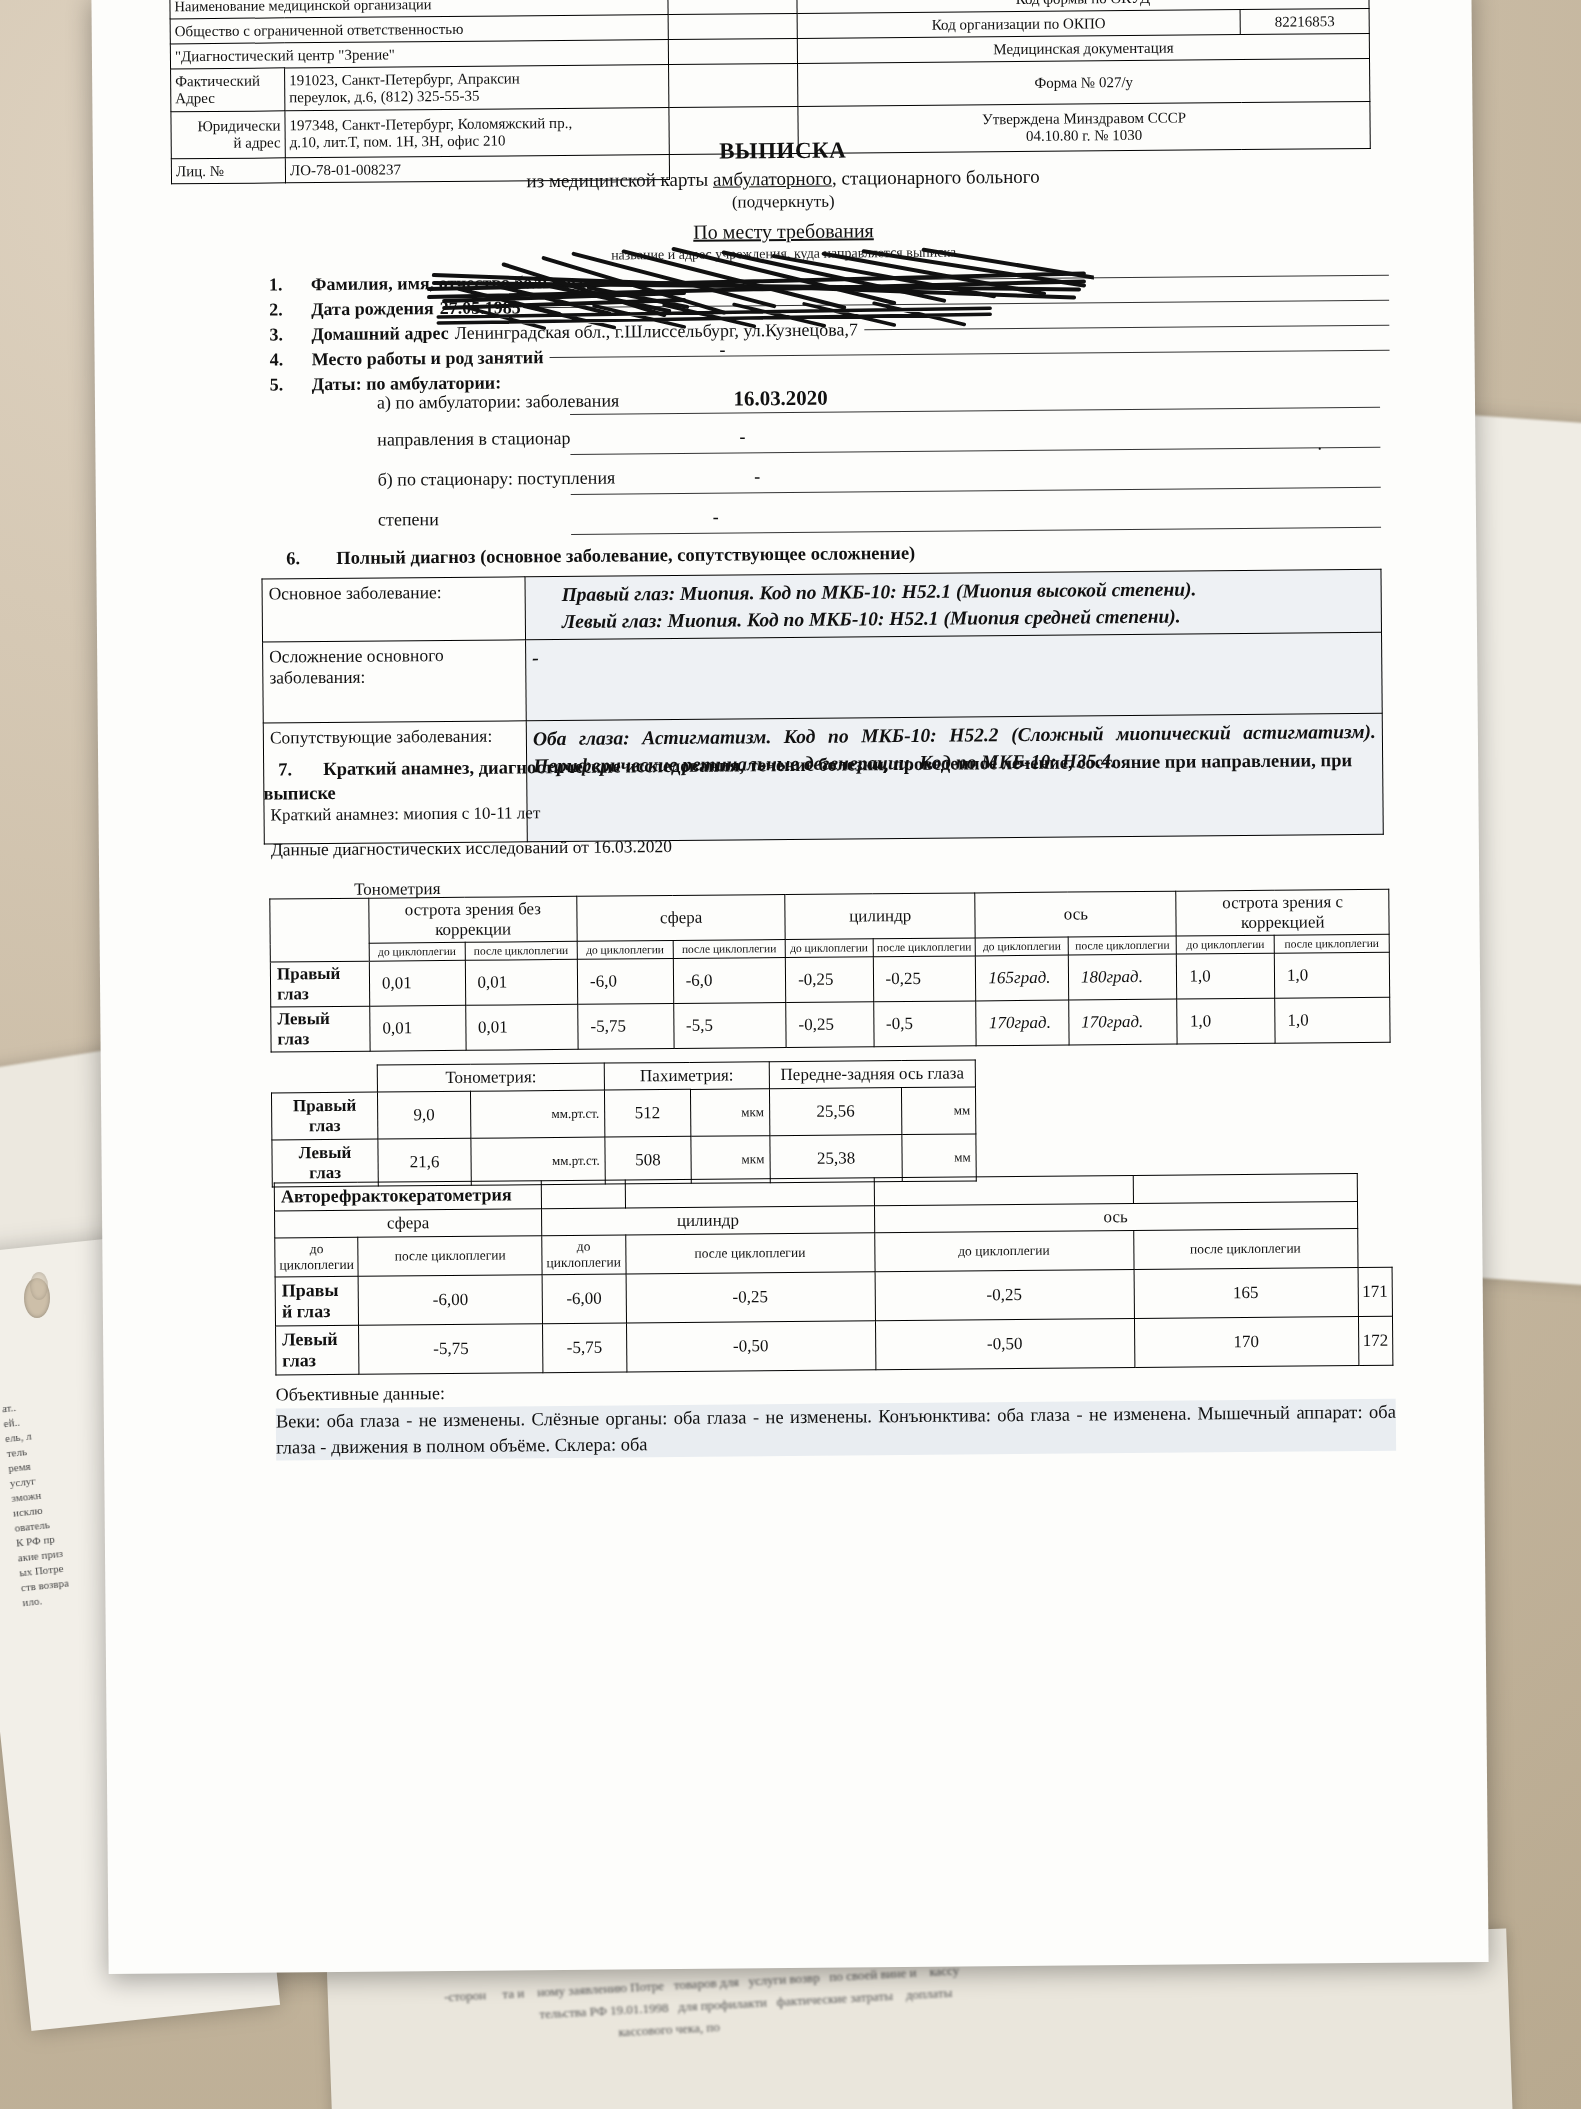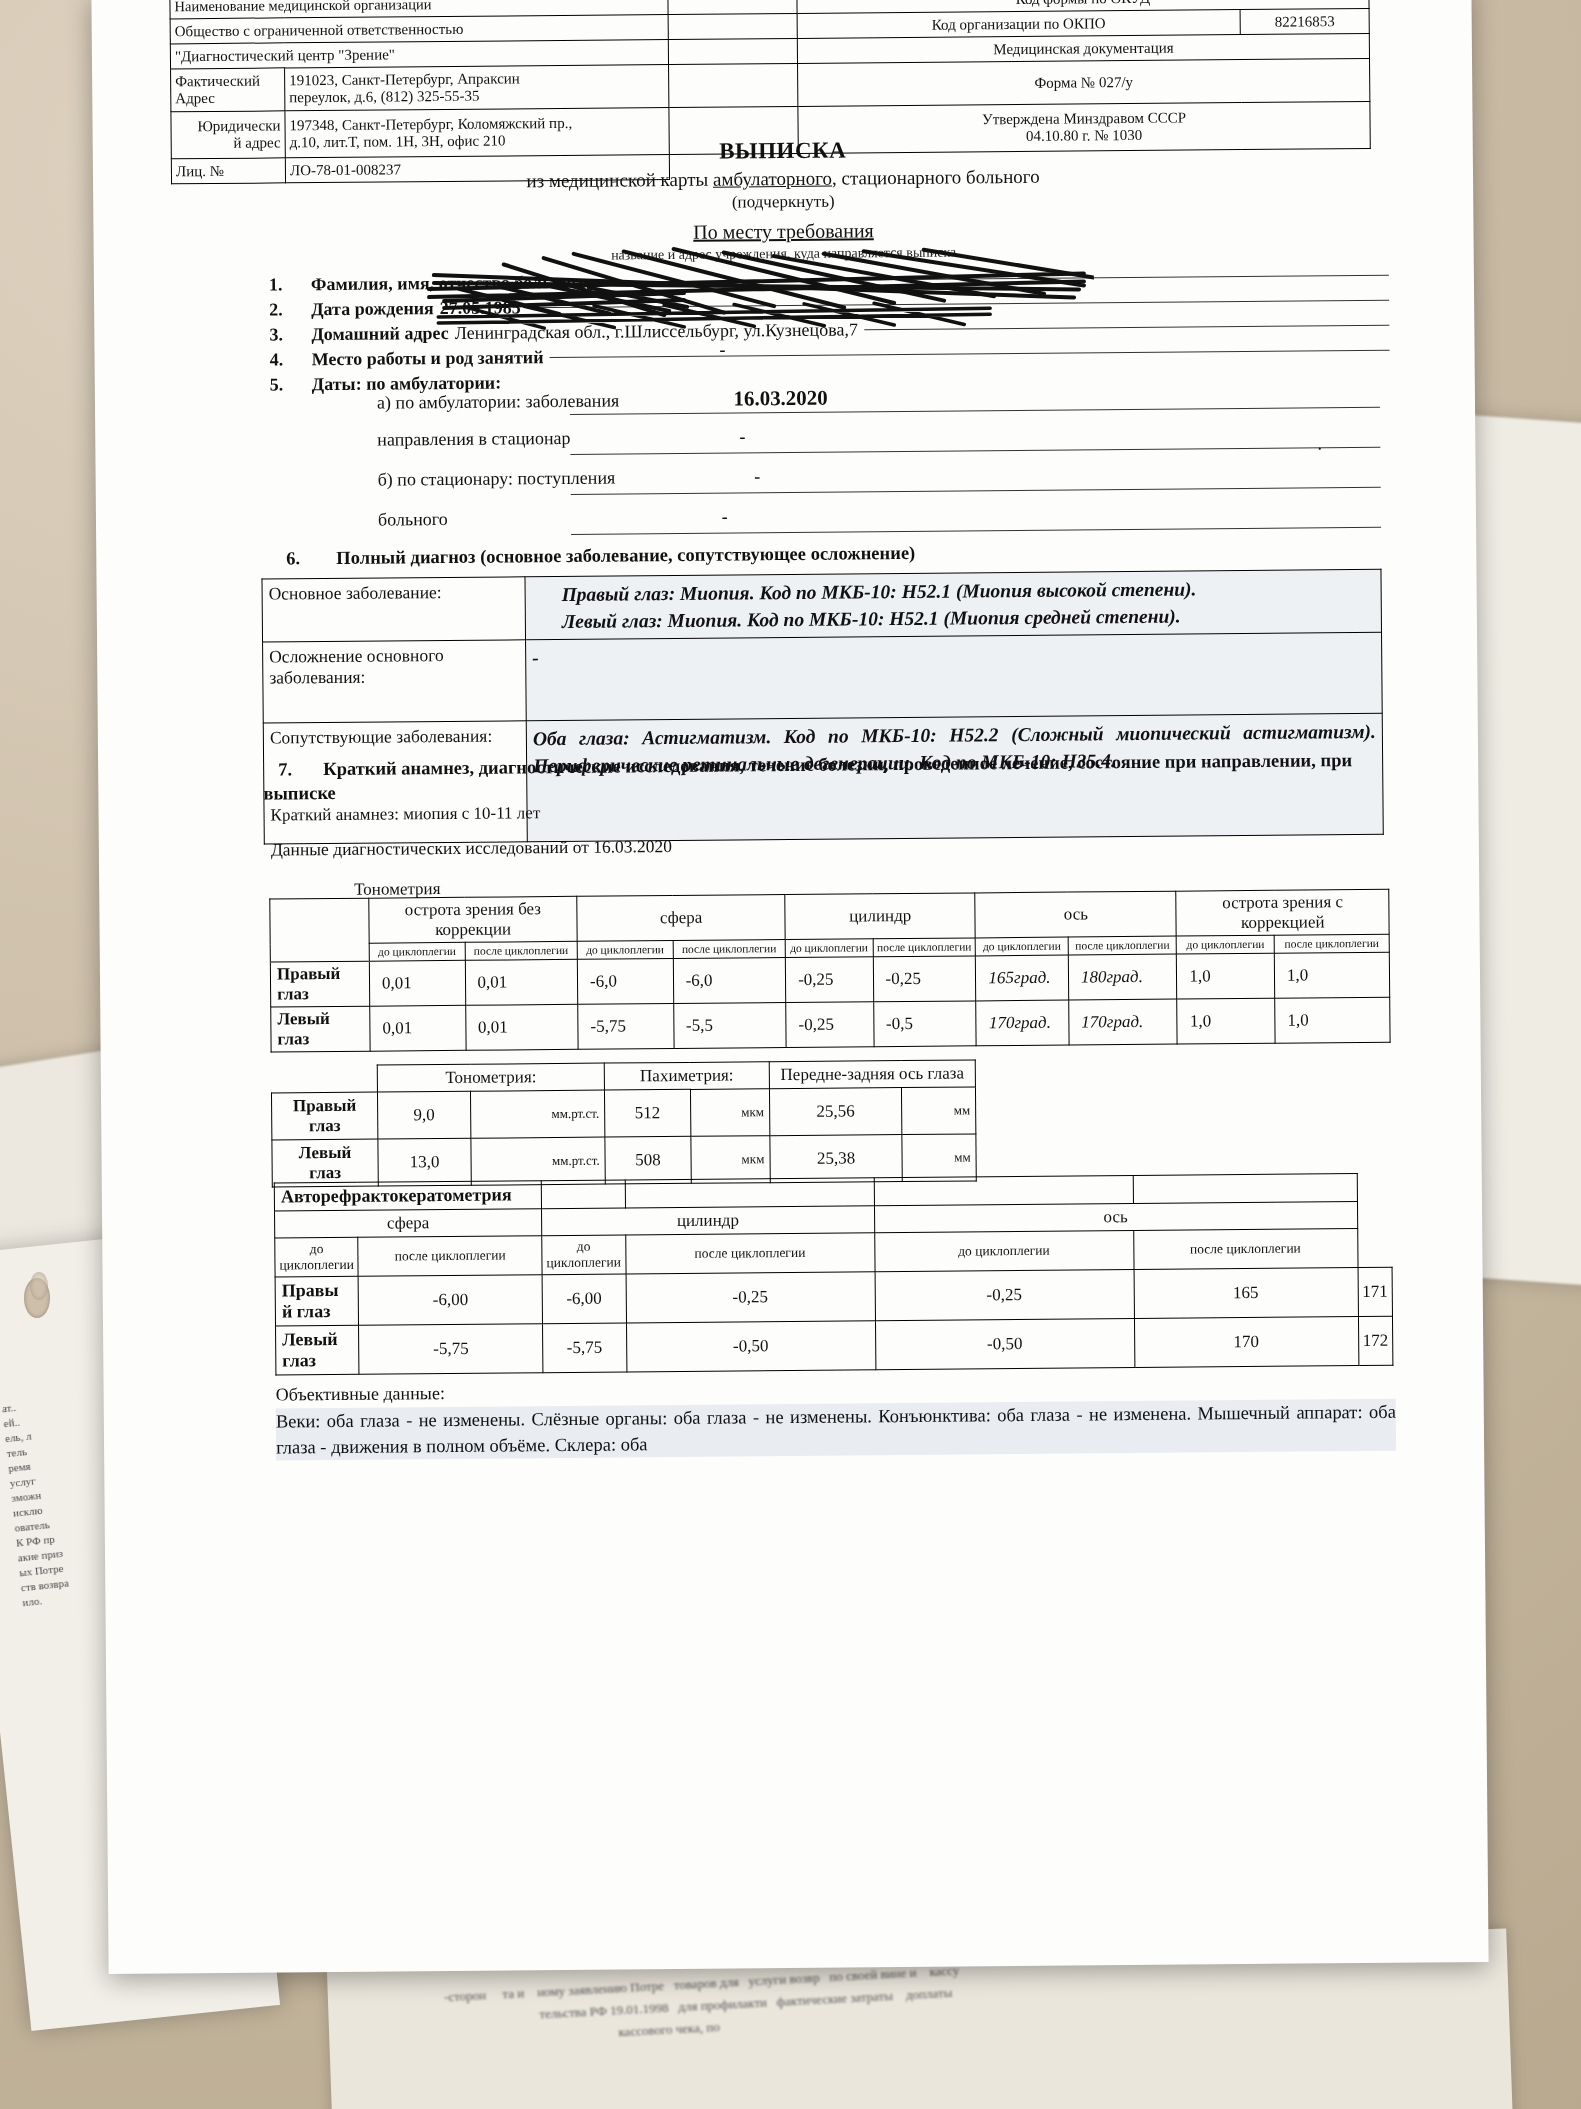--- a/index.html
+++ b/index.html
@@ -269,21 +269,21 @@
   <div style="position:absolute;left:1222px;top:450px;font-size:18px;">.</div>
 
   <div class="sub" style="top:478px;">
     <span>б)  по стационару: поступления</span>
     <span style="display:inline-block;width:130px;"></span>
     <span>-</span>
   </div>
   <div class="dateline" style="left:475px;top:504px;width:810px;"></div>
 
   <div class="sub" style="top:518px;">
-    <span>больного</span>
+    <span>степени</span>
     <span style="display:inline-block;width:265px;"></span>
     <span>-</span>
   </div>
   <div class="dateline" style="left:475px;top:544px;width:810px;"></div>
 
   <div style="position:absolute;left:190px;top:556px;font-size:18.5px;font-weight:bold;">
     <span style="display:inline-block;width:50px;">6.</span><span>Полный диагноз (основное заболевание, сопутствующее осложнение)</span>
   </div>
 
   <table class="diag-tbl" style="top:586px;">
@@ -376,21 +376,21 @@
       <td class="rowlab">Правый<br>глаз</td>
       <td class="num">9,0</td>
       <td class="unit">мм.рт.ст.</td>
       <td class="num">512</td>
       <td class="unit">мкм</td>
       <td class="num">25,56</td>
       <td class="unit">мм</td>
     </tr>
     <tr>
       <td class="rowlab">Левый<br>глаз</td>
-      <td class="num">13,0</td>
+      <td class="num">21,6</td>
       <td class="unit">мм.рт.ст.</td>
       <td class="num">508</td>
       <td class="unit">мкм</td>
       <td class="num">25,38</td>
       <td class="unit">мм</td>
     </tr>
   </tbody>
       </table>
 
   <table class="arc">

